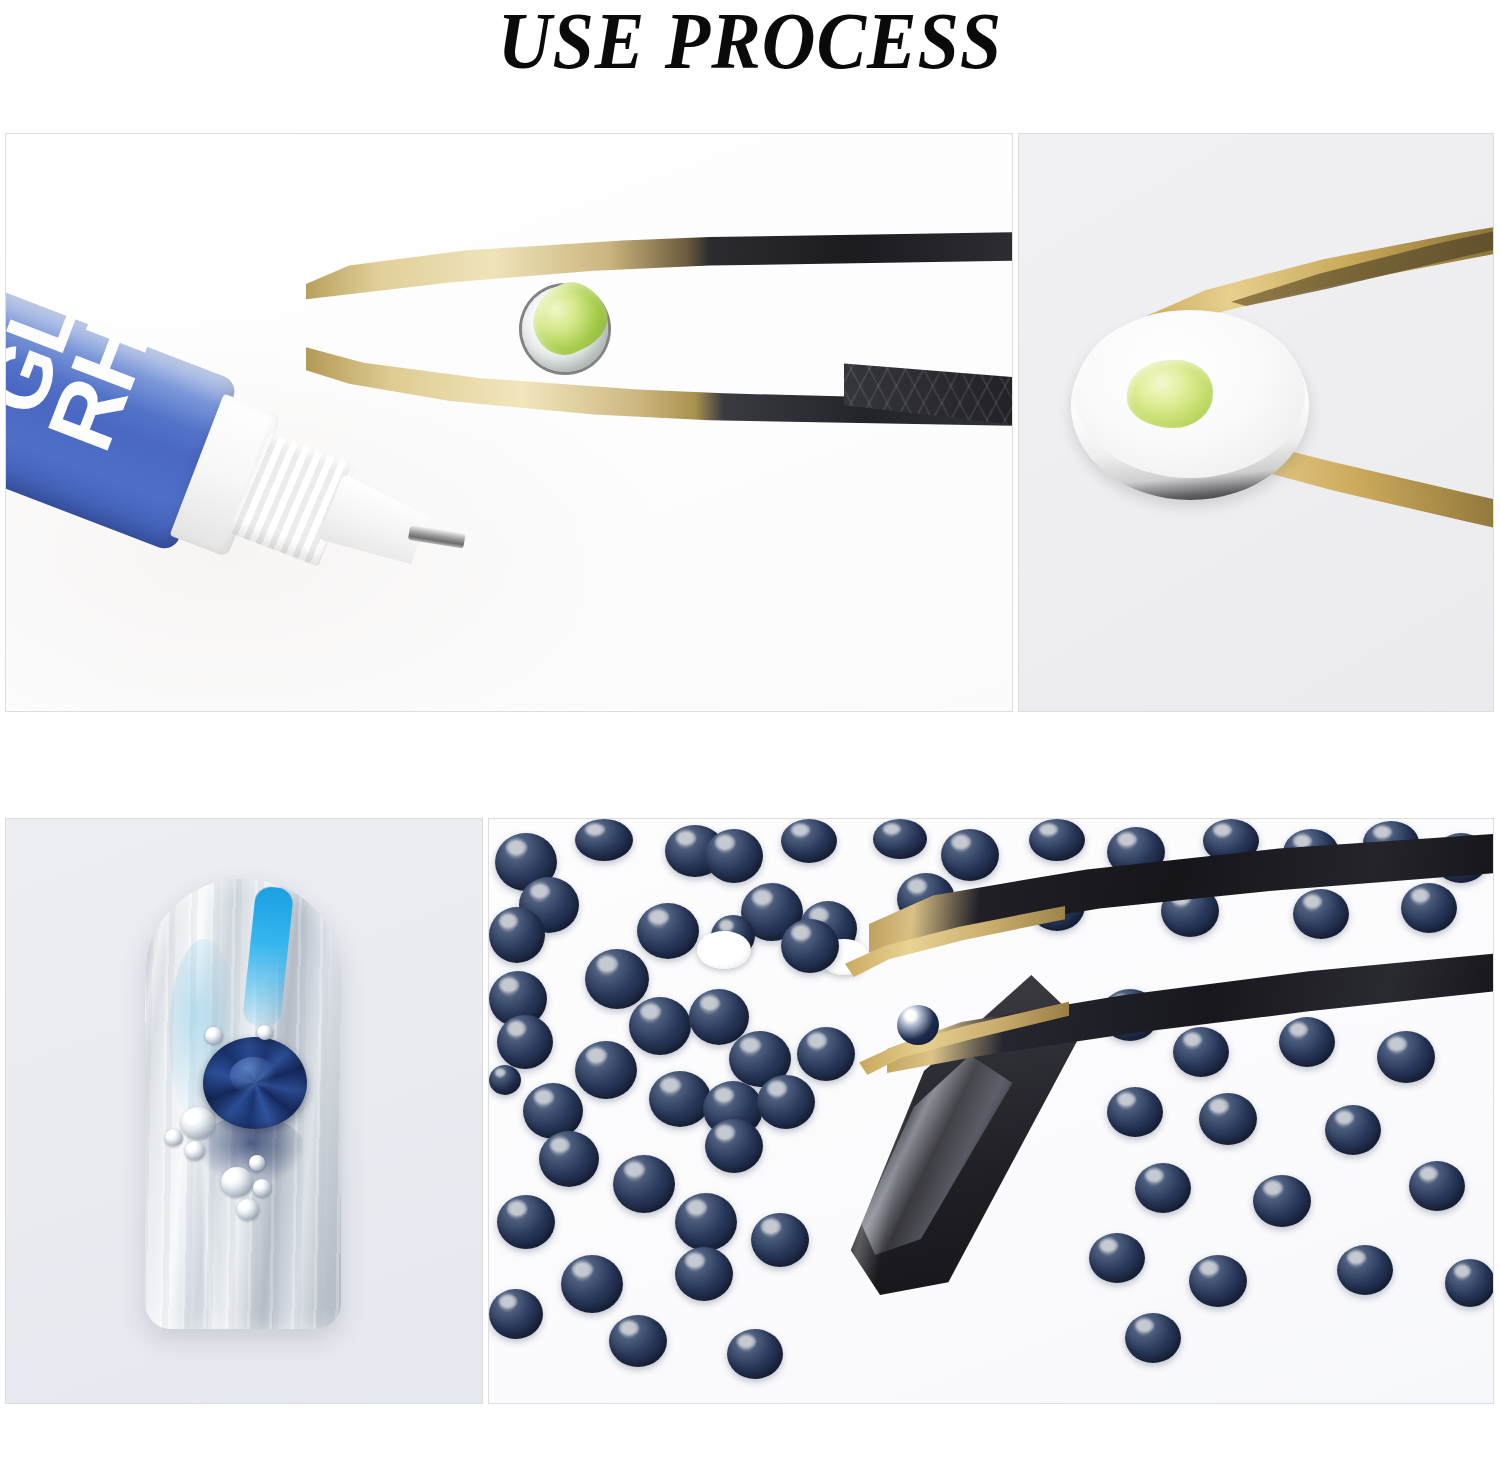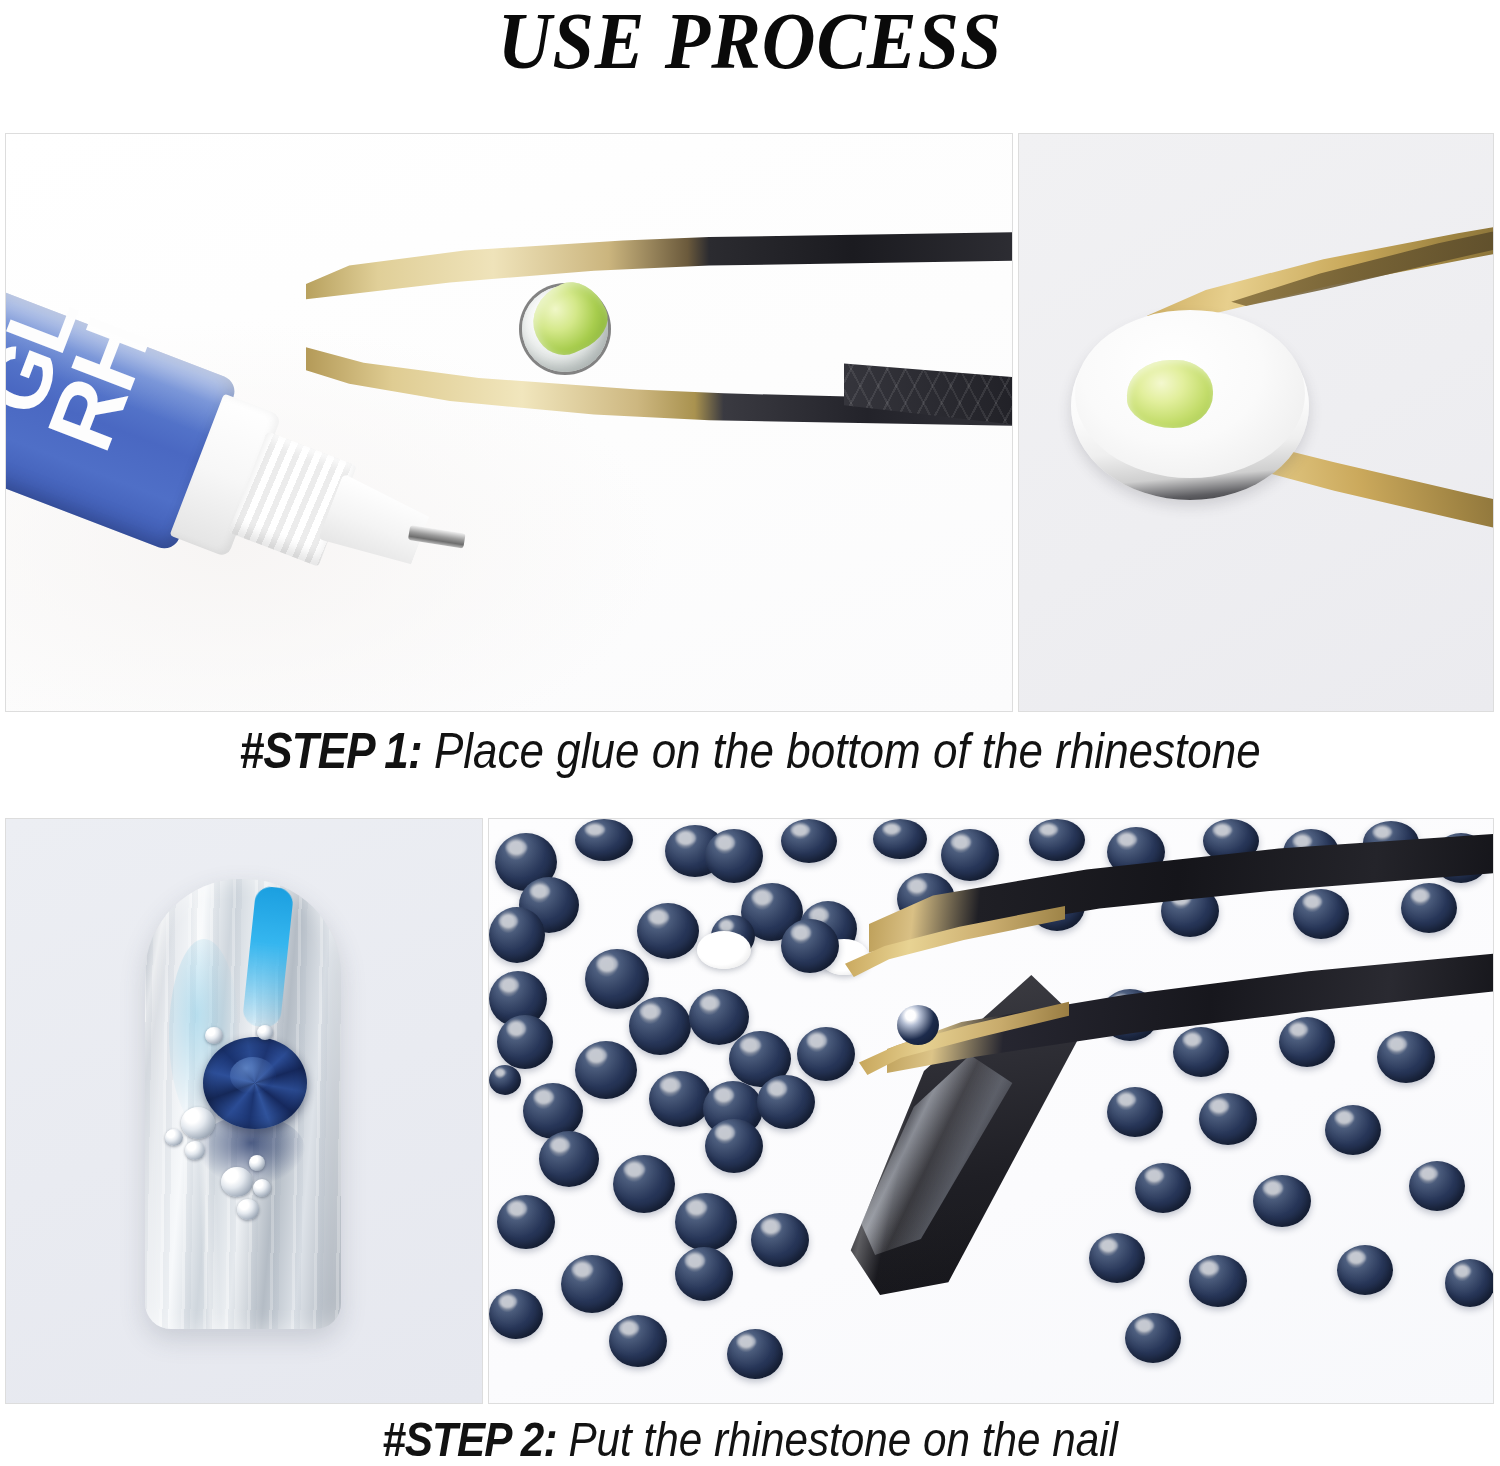--- a/index.html
+++ b/index.html
@@ -331,25 +331,20 @@
     <div class="panel" id="panel2">
       <div class="p2-tw-upper"></div>
       <div class="p2-tw-upper2"></div>
       <div class="p2-tw-lower"></div>
       <div class="p2-stone"></div>
       <div class="p2-stone-face"></div>
       <div class="p2-glue"></div>
     </div>
   </div>
 
-  <div class="caption" id="cap1">
-    <span>
-      <span class="step">#STEP 1:</span><span class="txt">&nbsp;</span><span class="txt">Place glue on the bottom of the rhinestone</span>
-    </span>
-  </div>
 
   <div id="row2">
 
     <div class="panel" id="panel3">
       <div class="nail">
         <div class="nail-blue-wash"></div>
         <div class="nail-blue-stripe"></div>
         <div class="nail-dark-wash"></div>
         <div class="nail-gem"></div>
         <div class="bead b1"></div>
@@ -436,19 +431,14 @@
       <div class="p4-nail"></div>
       <div class="p4-nail-sheen"></div>
       <div class="p4-tw-upper"></div>
       <div class="p4-tw-lower"></div>
       <div class="p4-tw-gold-u"></div>
       <div class="p4-tw-gold-l"></div>
       <div class="p4-held"></div>
     </div>
   </div>
 
-  <div class="caption" id="cap2">
-    <span>
-      <span class="step">#STEP 2:</span><span class="txt">&nbsp;</span><span class="txt">Put the rhinestone on the nail</span>
-    </span>
-  </div>
 
 </div>
 
 </body></html>

